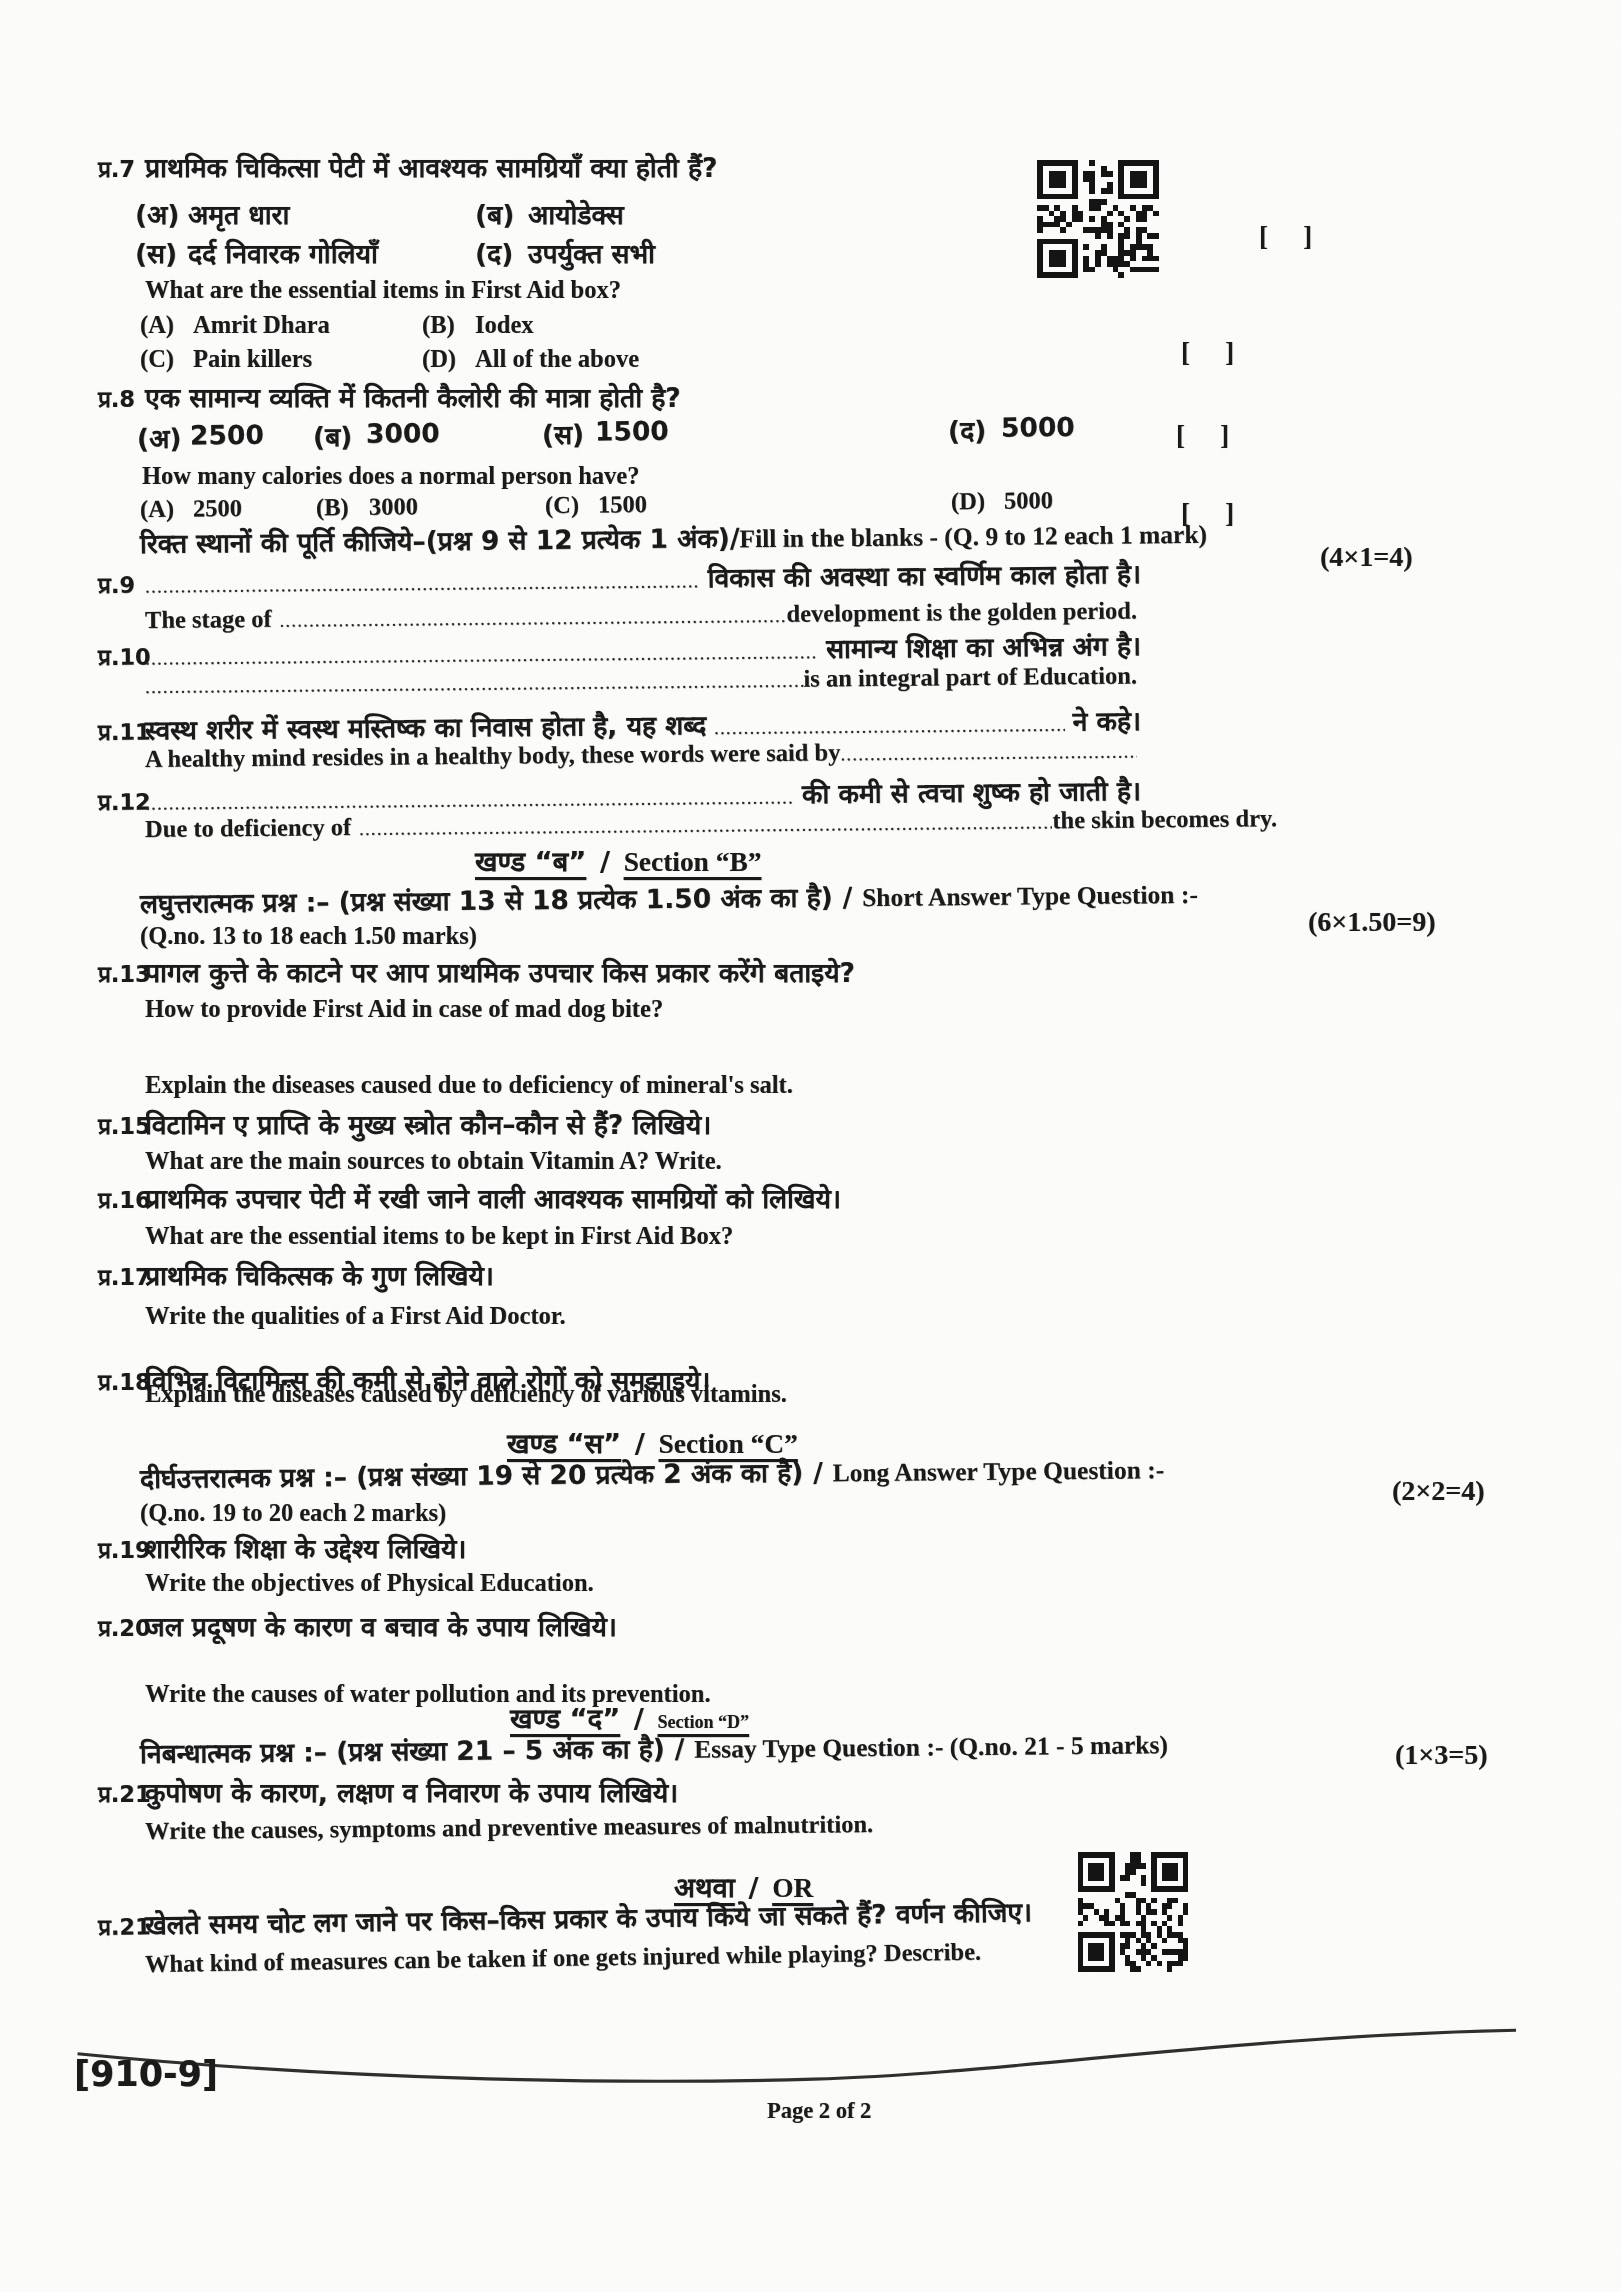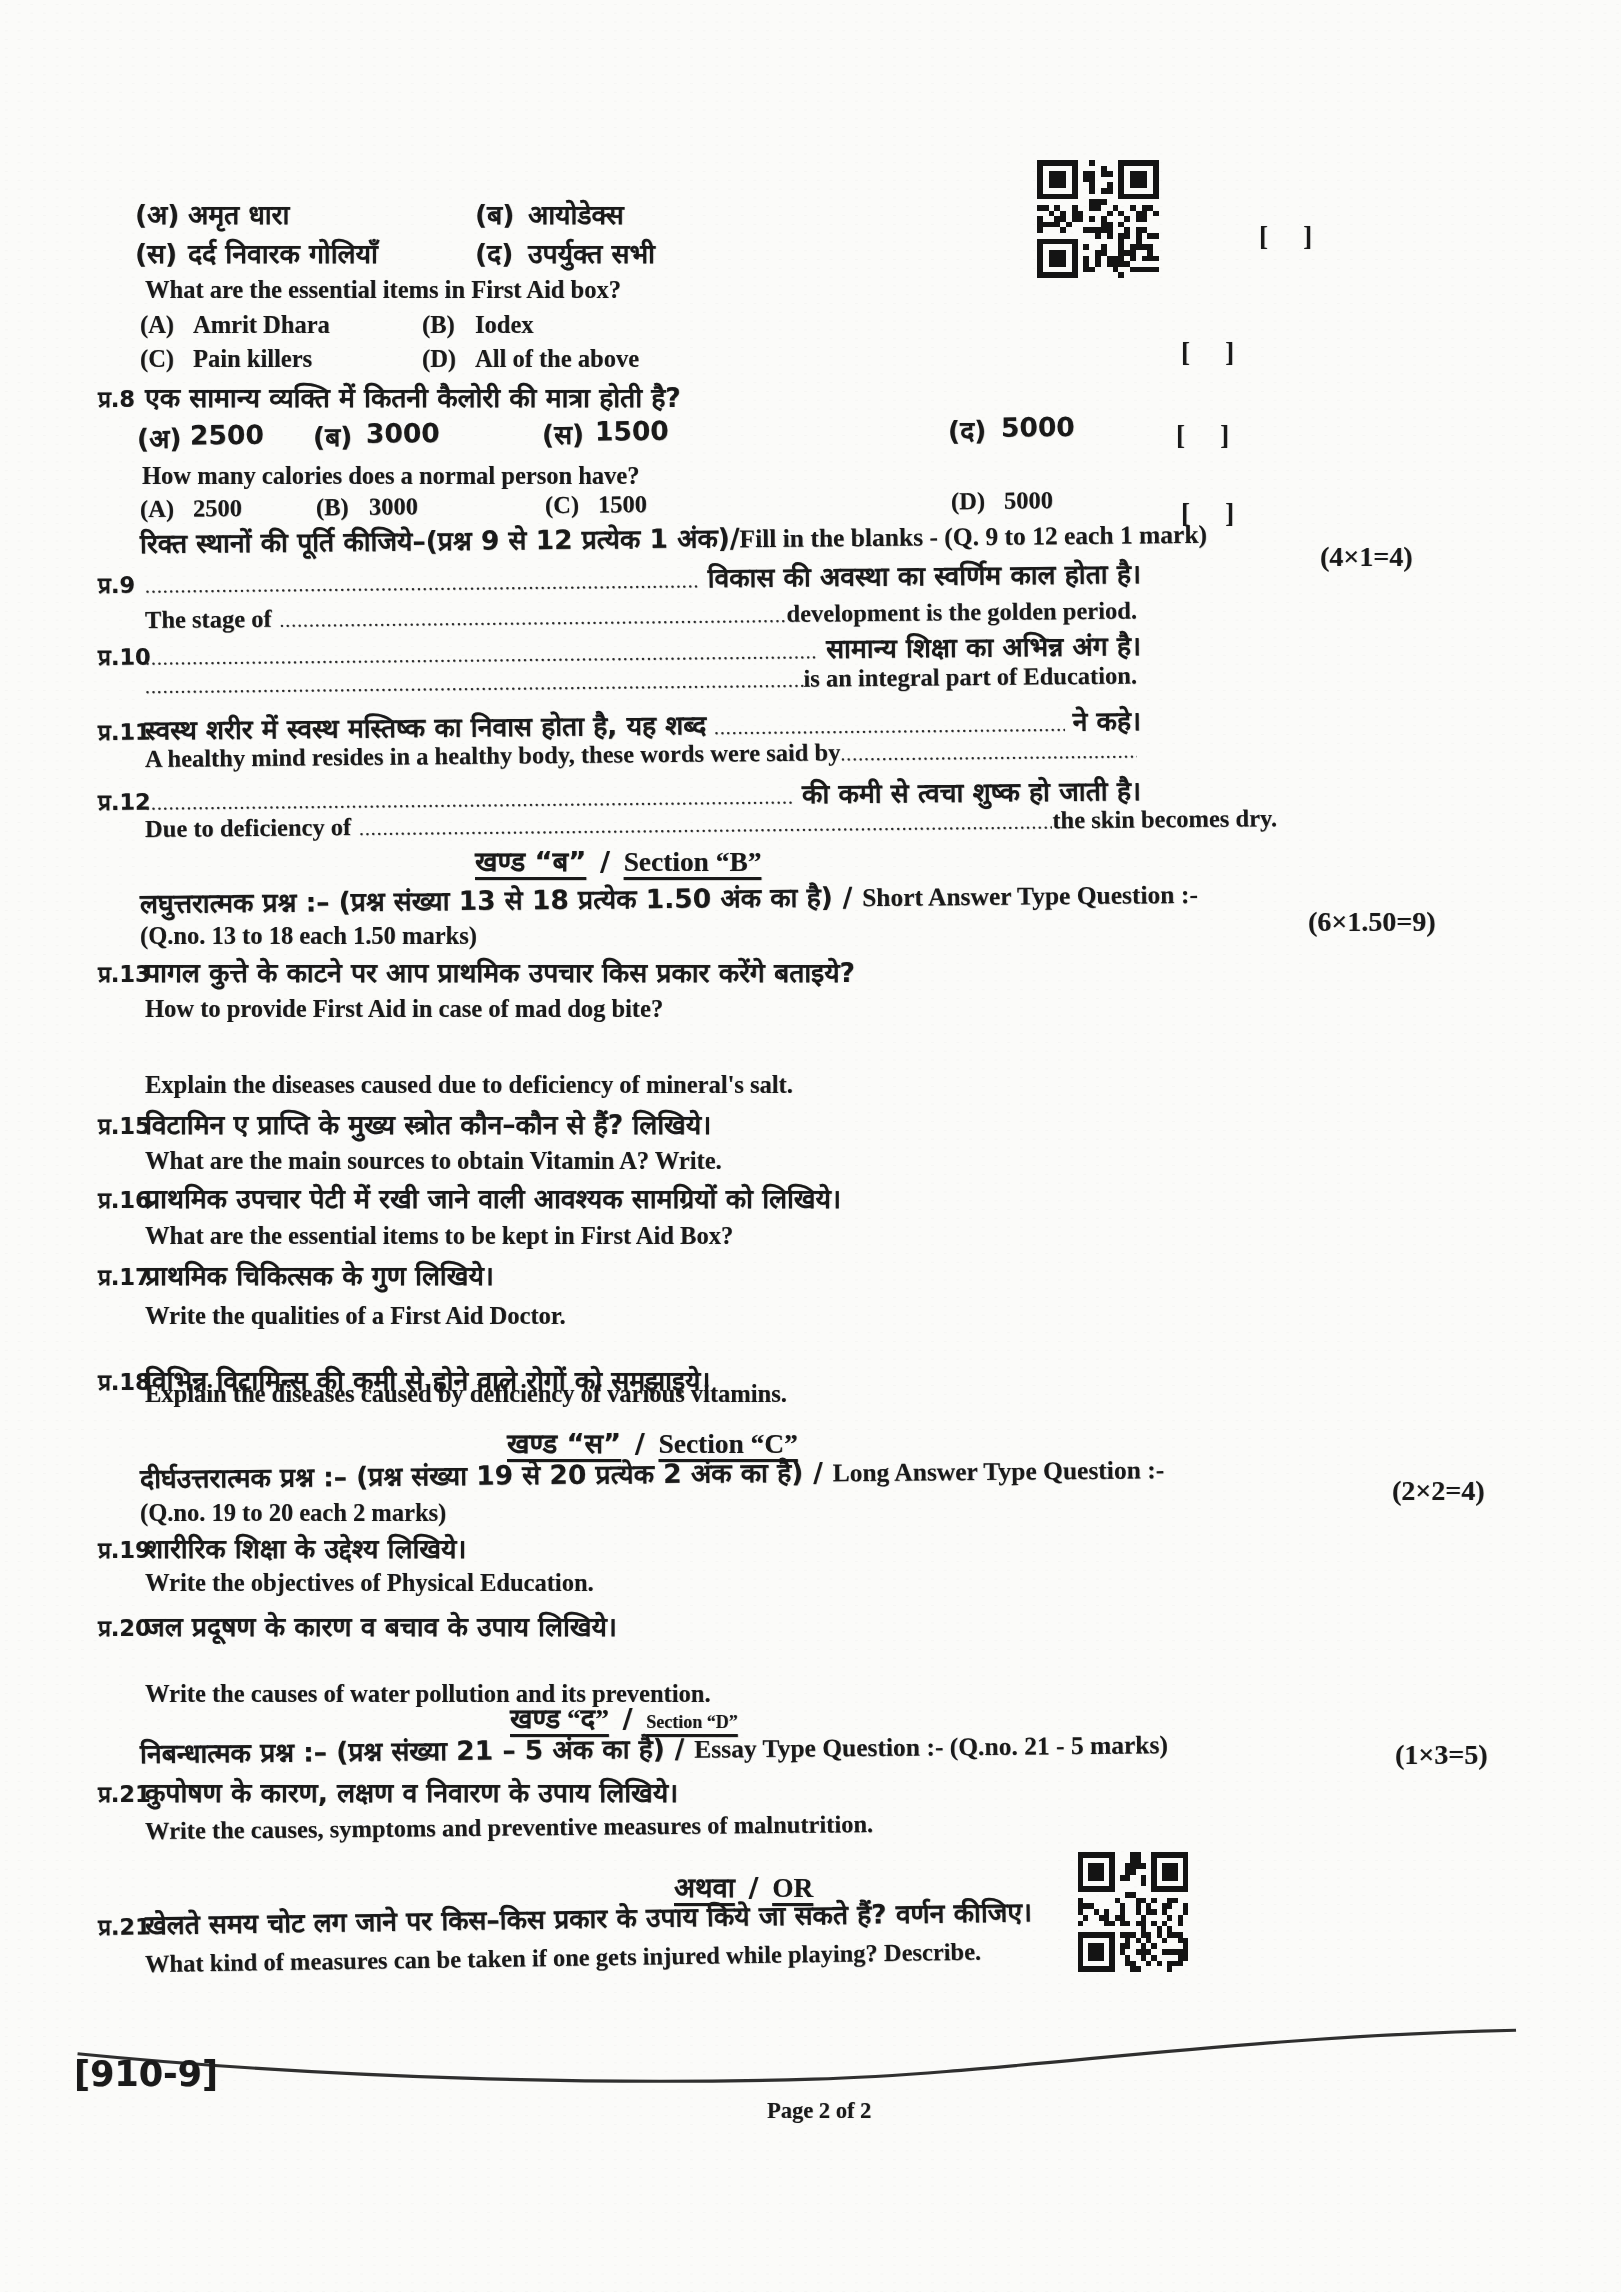--- a/index.html
+++ b/index.html
@@ -40,20 +40,23 @@
   .t2 { transform:rotate(-0.85deg); transform-origin:0 50%; }
   .footer-code { position:absolute; font-size:35px; font-weight:700; font-family:"DejaVu Sans", sans-serif; }
   .page-num { position:absolute; font-size:22.5px; font-weight:700; font-family:"Liberation Serif", serif; }
 </style>
 </head>
 <body>
 
 <div class="page">
   <div class="sheet">
 
+    <div class="r hi" style="left:98px; top:149px;">
+      <span class="num">प्र.7</span><span>प्राथमिक चिकित्सा पेटी में आवश्यक सामग्रियाँ क्या होती हैं?</span>
+    </div>
     <div class="r hi orow" style="left:135px; top:196px; width:1117px;">
       <span class="oc" style="width:340px;">
           <span class="olab">(अ)</span>
           <span>अमृत धारा</span>
         </span>
       <span class="oc">
           <span class="olab">(ब)</span>
           <span>आयोडेक्स</span>
         </span>
     </div>
@@ -227,21 +230,21 @@
       <span class="num">प्र.19</span><span>शारीरिक शिक्षा के उद्देश्य लिखिये।</span>
     </div>
     <div class="r en" style="left:145px; top:1569px;font-family:Liberation Serif, serif;">Write the objectives of Physical Education.</div>
 
     <div class="r hi" style="left:98px; top:1608px;">
       <span class="num">प्र.20</span><span>जल प्रदूषण के कारण व बचाव के उपाय लिखिये।</span>
     </div>
     <div class="r en" style="left:145px; top:1651px;margin-top:29px;">Write the causes of water pollution and its prevention.</div>
 
     <div class="shead" style="left:510px; top:1699px;">
-      <span class="und hi" style="font-size:27.4px;font-family:Liberation Serif, serif;">खण्ड “द”</span><span class="ssep">/</span><span class="und en" style="font-size:18px;text-align:center;">Section “D”</span>
+      <span class="und hi" style="font-size:27.4px;">खण्ड “द”</span><span class="ssep">/</span><span class="und en" style="font-size:18px;text-align:center;">Section “D”</span>
     </div>
     <div class="r hi t1" style="left:140px; top:1735px;">
       <span>निबन्धात्मक प्रश्न :– (प्रश्न संख्या 21 – 5 अंक का है)</span><span class="isep">/</span><span class="en" style="font-size:25.5px;">Essay Type Question :- (Q.no. 21 - 5 marks)</span>
     </div>
     <div class="marks" style="left:1395px; top:1739px;">(1×3=5)</div>
 
     <div class="r hi" style="left:98px; top:1774px;">
       <span class="num">प्र.21</span><span>कुपोषण के कारण, लक्षण व निवारण के उपाय लिखिये।</span>
     </div>
     <div class="r en t1" style="left:145px; top:1817px;">Write the causes, symptoms and preventive measures of malnutrition.</div>

